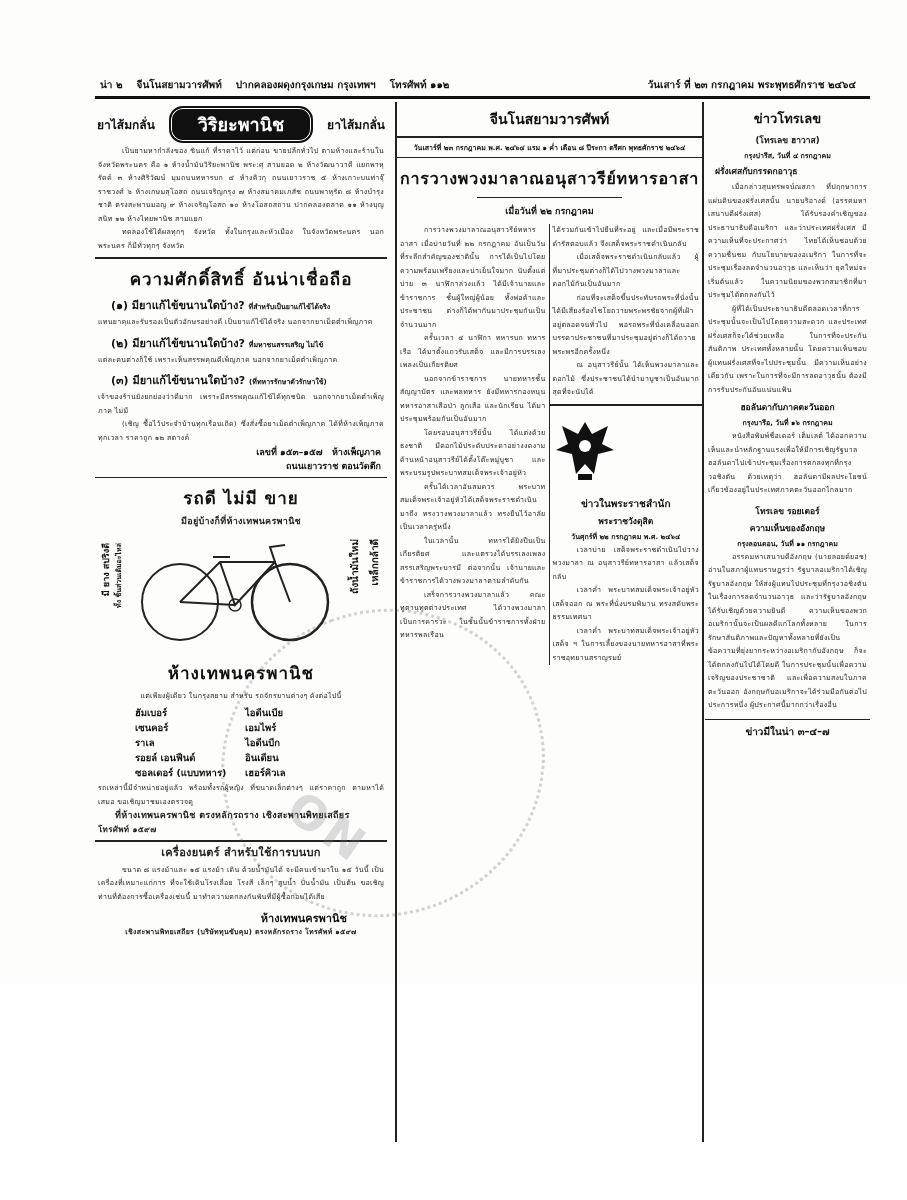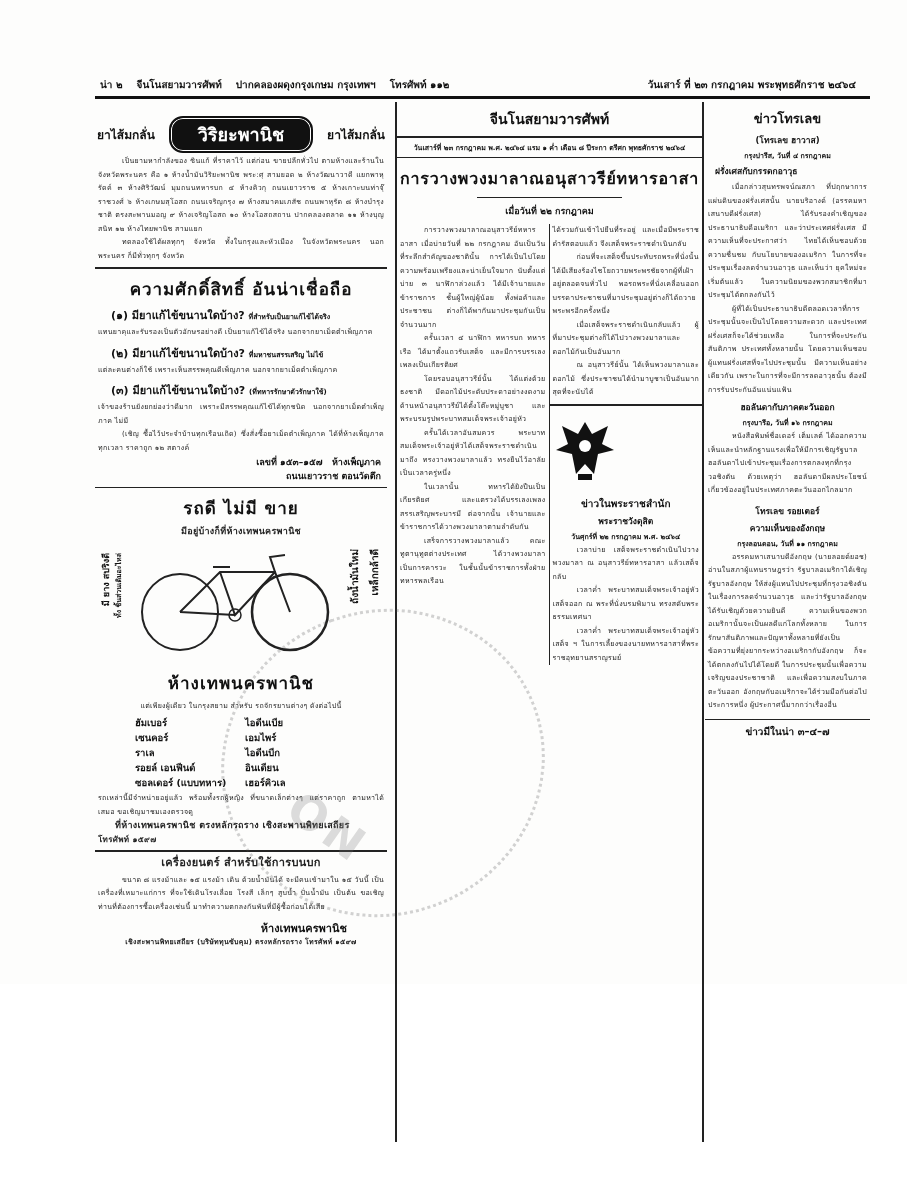--- a/index.html
+++ b/index.html
@@ -15,21 +15,21 @@
   .col-left { left:95px; width:292px; height:1040px; }
   .col-mid { left:395px; width:305px; height:1040px; border-left:2px solid #222; border-right:2px solid #222; }
   .col-right { left:705px; width:165px; height:1040px; }
   .p { font-size:7px; line-height:13.5px; text-align:justify; margin:0 3px; color:#222; letter-spacing:0.3px; }
   .ind { text-indent:24px; }
   .b { font-weight:bold; }
   .center { text-align:center; }
   .rule { height:1px; background:#222; margin:4px 0; }
   .rule2 { height:2px; background:#222; margin:4px 0; }
   
-  .ad-head { display:flex; align-items:center; justify-content:space-between; margin:14px 2px 2px; }
+  .ad-head { display:flex; align-items:center; justify-content:space-between; margin:4px 2px 2px; }
   .ad-side { font-size:12px; font-weight:bold; }
   .brand-pill { background:#111; color:#fff; border-radius:14px; padding:2px 27px; font-size:18px;
                 font-family:"DejaVu Serif", serif; font-weight:bold; border:2px solid #111; box-shadow:0 0 0 1px #fff inset; }
   .title-lg { font-size:17px; font-weight:bold; text-align:center; margin:6px 0 4px; letter-spacing:1px; }
   .q { font-size:11px; font-weight:bold; margin:4px 0 2px 16px; }
   .q small { font-size:7px; font-weight:bold; }
   .sign { font-size:9px; font-weight:bold; text-align:right; margin-right:6px; line-height:14px; }
   .bike-ad { position:relative; height:120px; margin:4px 0; }
   .vtext { position:absolute; writing-mode:vertical-rl; transform:rotate(180deg); font-size:9px; font-weight:bold; }
   .models { display:grid; grid-template-columns:110px 1fr; font-size:9.5px; font-weight:bold; margin:2px 0 2px 40px; }
@@ -136,29 +136,30 @@
     <div class="rule2"></div>
     <div class="dateline">วันเสาร์ที่ ๒๓ กรกฎาคม พ.ศ. ๒๔๖๔ แรม ๑ ค่ำ เดือน ๘ ปีระกา ตรีศก พุทธศักราช ๒๔๖๔</div>
     <div class="rule"></div>
     <div class="headline">การวางพวงมาลาณอนุสาวรีย์ทหารอาสา</div>
     <div class="rule" style="margin:0 80px"></div>
     <div class="subhead">เมื่อวันที่ ๒๒ กรกฎาคม</div>
     <div class="twocol">
       <div>
         <p class="p ind">การวางพวงมาลาณอนุสาวรีย์ทหารอาสา เมื่อบ่ายวันที่ ๒๒ กรกฎาคม อันเป็นวันที่ระลึกสำคัญของชาตินั้น การได้เป็นไปโดยความพร้อมเพรียงและน่าเย็นใจมาก นับตั้งแต่บ่าย ๓ นาฬิกาล่วงแล้ว ได้มีเจ้านายและข้าราชการ ชั้นผู้ใหญ่ผู้น้อย ทั้งพ่อค้าและประชาชน ต่างก็ได้พากันมาประชุมกันเป็นจำนวนมาก</p>
         <p class="p ind">ครั้นเวลา ๔ นาฬิกา ทหารบก ทหารเรือ ได้มาตั้งแถวรับเสด็จ และมีการบรรเลงเพลงเป็นเกียรติยศ</p>
+        <p class="p ind">นอกจากข้าราชการ นายทหารชั้นสัญญาบัตร และพลทหาร ยังมีทหารกองหนุน ทหารอาสาเสือป่า ลูกเสือ และนักเรียน ได้มาประชุมพร้อมกันเป็นอันมาก</p>
         <p class="p ind">โดยรอบอนุสาวรีย์นั้น ได้แต่งด้วยธงชาติ มีดอกไม้ประดับประดาอย่างงดงาม ด้านหน้าอนุสาวรีย์ได้ตั้งโต๊ะหมู่บูชา และพระบรมรูปพระบาทสมเด็จพระเจ้าอยู่หัว</p>
         <p class="p ind">ครั้นได้เวลาอันสมควร พระบาทสมเด็จพระเจ้าอยู่หัวได้เสด็จพระราชดำเนินมาถึง ทรงวางพวงมาลาแล้ว ทรงยืนไว้อาลัยเป็นเวลาครู่หนึ่ง</p>
         <p class="p ind">ในเวลานั้น ทหารได้ยิงปืนเป็นเกียรติยศ และแตรวงได้บรรเลงเพลงสรรเสริญพระบารมี ต่อจากนั้น เจ้านายและข้าราชการได้วางพวงมาลาตามลำดับกัน</p>
         <p class="p ind">เสร็จการวางพวงมาลาแล้ว คณะทูตานุทูตต่างประเทศ ได้วางพวงมาลาเป็นการคารวะ ในชั้นนั้นข้าราชการทั้งฝ่ายทหารพลเรือน</p>
       </div>
       <div>
         <p class="p">ได้รวมกันเข้าไปยืนที่ระอยู่ และเมื่อมีพระราชดำรัสตอบแล้ว จึงเสด็จพระราชดำเนินกลับ</p>
+        <p class="p ind">เมื่อเสด็จพระราชดำเนินกลับแล้ว ผู้ที่มาประชุมต่างก็ได้ไปวางพวงมาลาและดอกไม้กันเป็นอันมาก</p>
         <p class="p ind">ก่อนที่จะเสด็จขึ้นประทับรถพระที่นั่งนั้น ได้มีเสียงร้องไชโยถวายพระพรชัยจากผู้ที่เฝ้าอยู่ตลอดจนทั่วไป พอรถพระที่นั่งเคลื่อนออก บรรดาประชาชนที่มาประชุมอยู่ต่างก็ได้ถวายพระพรอีกครั้งหนึ่ง</p>
-        <p class="p ind">เมื่อเสด็จพระราชดำเนินกลับแล้ว ผู้ที่มาประชุมต่างก็ได้ไปวางพวงมาลาและดอกไม้กันเป็นอันมาก</p>
         <p class="p ind">ณ อนุสาวรีย์นั้น ได้เห็นพวงมาลาและดอกไม้ ซึ่งประชาชนได้นำมาบูชาเป็นอันมาก สุดที่จะนับได้</p>
         <div class="rule2"></div>
         <svg class="garuda" viewBox="0 0 70 70">
           <path d="M35 6 L42 18 L58 10 L52 28 L64 34 L48 38 L44 58 L35 48 L26 58 L22 38 L6 34 L18 28 L12 10 L28 18 Z" fill="#111"></path>
           <circle cx="35" cy="30" r="6" fill="#fff"></circle>
           <rect x="28" y="58" width="14" height="6" fill="#111"></rect>
         </svg>
         <div class="box-title">ข่าวในพระราชสำนัก</div>
         <div class="r-sub">พระราชวังดุสิต</div>
         <div class="r-date">วันศุกร์ที่ ๒๒ กรกฎาคม พ.ศ. ๒๔๖๔</div>

